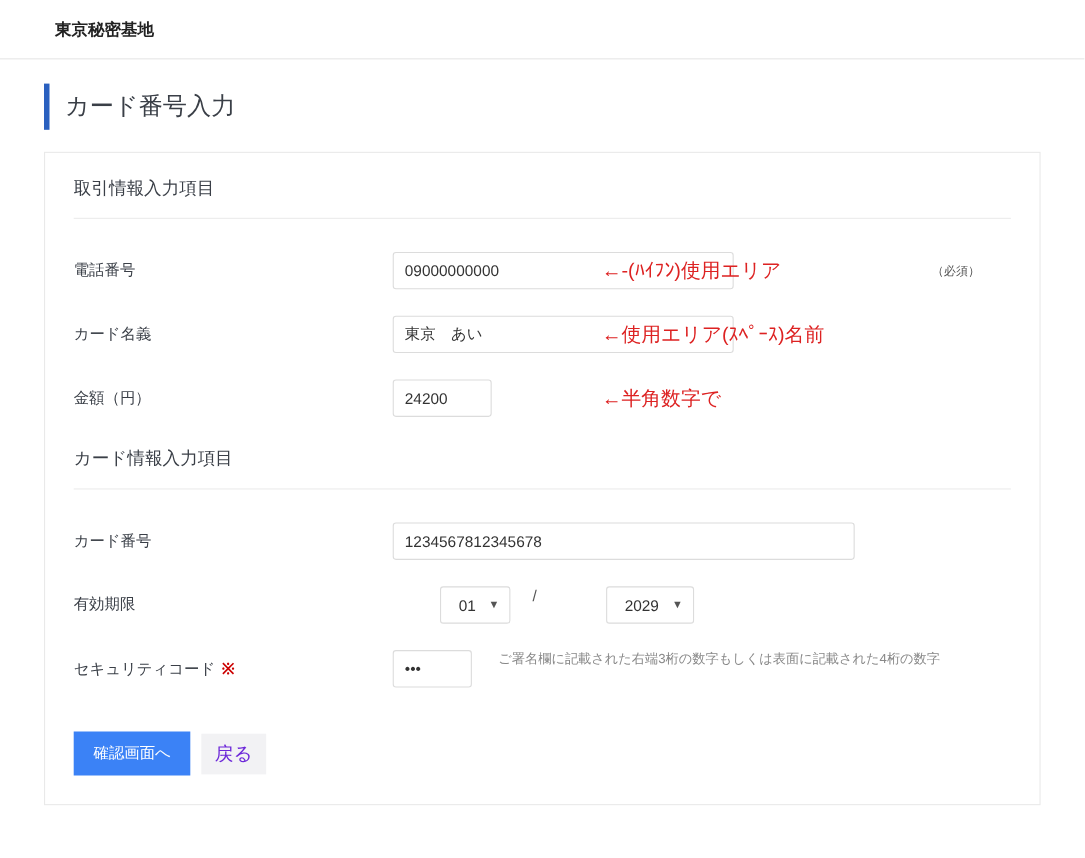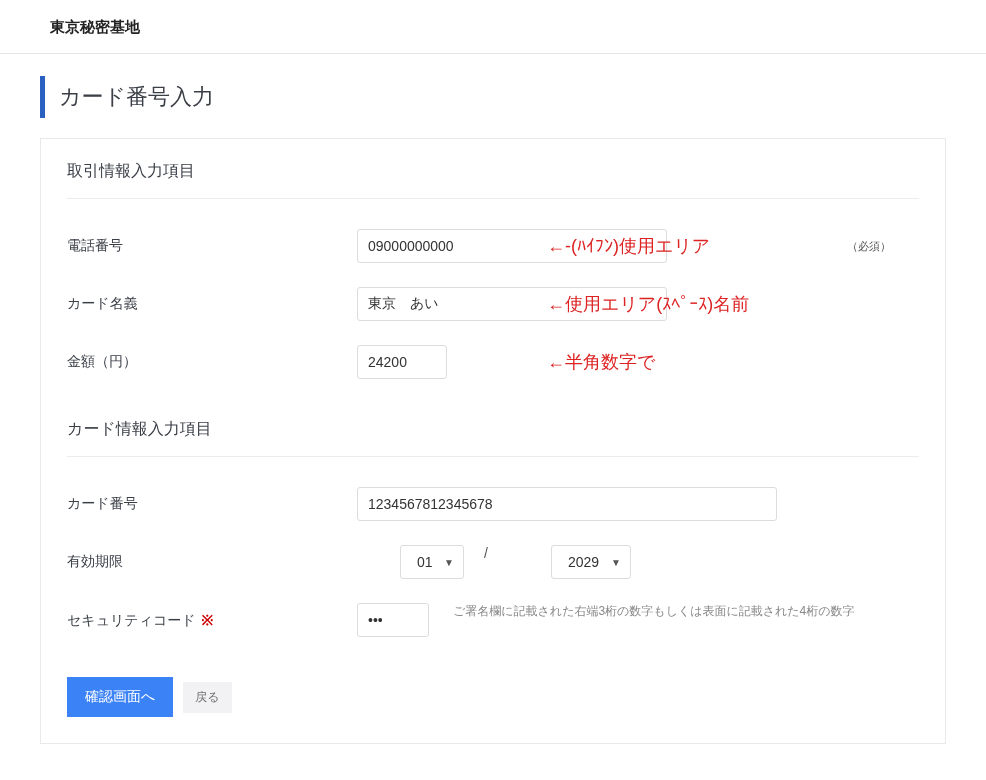--- a/index.html
+++ b/index.html
@@ -35,21 +35,21 @@
       padding: 22px 26px 26px;
     }
     .section-title {
       font-size: 16px;
       color: #3a3f47;
       padding-bottom: 16px;
       border-bottom: 1px solid #ececec;
       margin-bottom: 6px;
     }
     .section-block {
-      margin-bottom: 40px;
+      margin-bottom: 28px;
     }
     .section-block.card-info { margin-bottom: 28px; }
     .form-row {
       display: flex;
       align-items: center;
       padding-top: 24px;
       position: relative;
     }
     .label-col {
       width: 290px;
@@ -135,24 +135,24 @@
     .btn-primary {
       background: #3b82f6;
       color: #fff;
       border: none;
       padding: 11px 18px;
       font-size: 14px;
       cursor: pointer;
     }
     .btn-secondary {
       background: #f2f2f4;
-      color: #737373;
+      color: #6d28d9;
       border: none;
       padding: 7px 12px;
-      font-size: 12px;
+      font-size: 17px;
       cursor: pointer;
     }
   </style>
 </head>
 <body>
 
 <div class="top-bar">
   <div class="site-title">東京秘密基地</div>
 </div>
 

